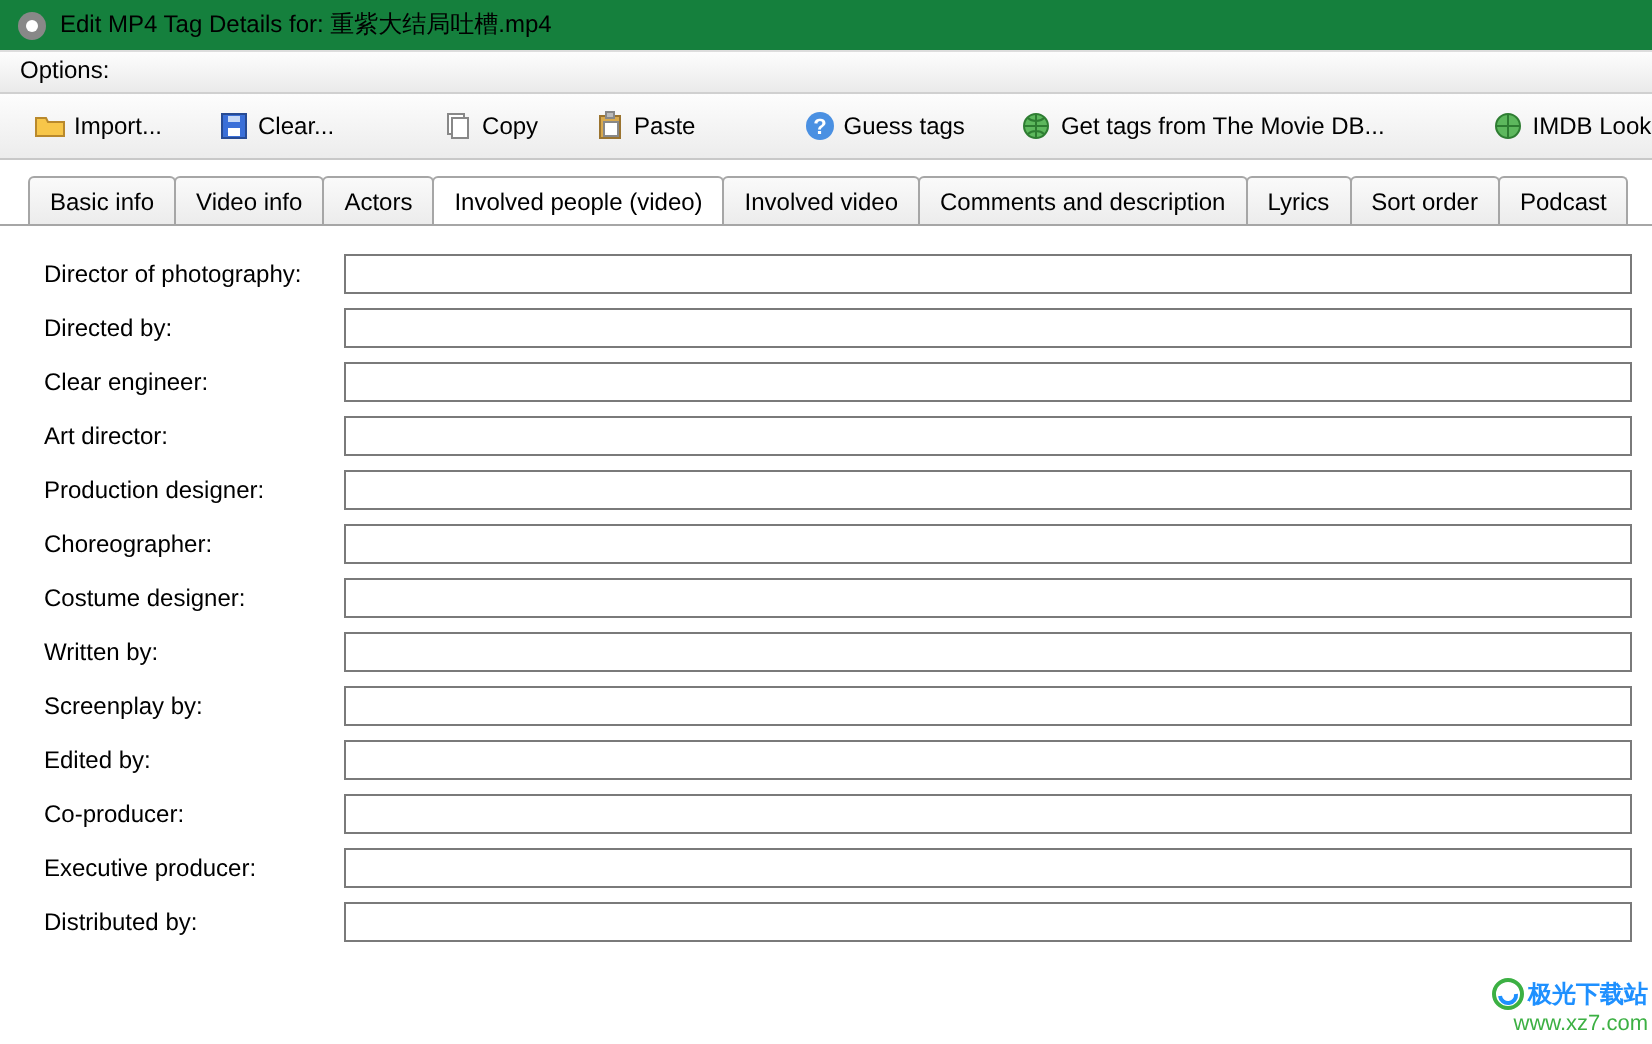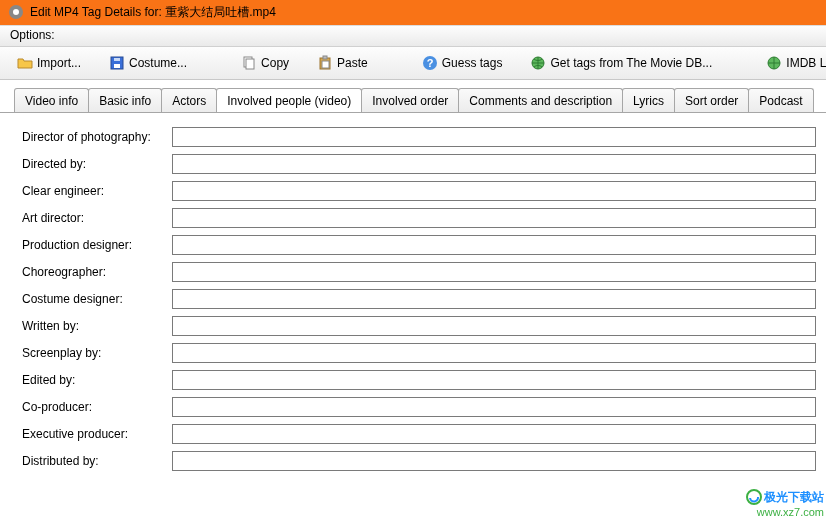--- a/index.html
+++ b/index.html
@@ -1,17 +1,17 @@
 <!DOCTYPE html>
 <html><head>
 <meta charset="utf-8">
 <style>
 * { box-sizing: border-box; margin: 0; padding: 0; }
 body { font-family: "Segoe UI", Tahoma, sans-serif; font-size: 12px; background: #fff; width: 826px; height: 522px; overflow: hidden; position: relative; }
-.title-bar { display: flex; align-items: flex-start; padding: 4px 8px; background: #f97316; border-bottom: 1px solid #ddd; }
+.title-bar { display: flex; align-items: center; padding: 4px 8px; background: #15803d; border-bottom: 1px solid #ddd; }
 .title-bar .icon { margin-right: 6px; display: inline-flex; }
 .options-row { padding: 2px 10px 4px 10px; font-weight: normal; background: linear-gradient(#fdfdfd, #eaeaea); border-bottom: 1px solid #d0d0d0; }
 .toolbar { display: flex; align-items: center; gap: 14px; padding: 4px 10px; background: linear-gradient(#fdfdfd, #ececec); border-bottom: 1px solid #c8c8c8; }
 .tool-btn { display: inline-flex; align-items: center; gap: 4px; padding: 3px 6px; border: 1px solid transparent; border-radius: 3px; cursor: pointer; white-space: nowrap; }
 .tool-sep { width: 1px; height: 22px; background: #c8c8c8; margin: 0 6px; }
 .tool-icon { width: 16px; height: 16px; display: inline-flex; align-items: center; justify-content: center; }
 .tabs { display: flex; align-items: flex-end; padding: 8px 10px 0 14px; gap: 0; border-bottom: 1px solid #a6a6a6; background: #fff; overflow: hidden; }
 .tab { padding: 5px 10px 4px 10px; border: 1px solid #a6a6a6; border-bottom: none; margin-right: -1px; background: linear-gradient(#fafafa, #ececec); border-top-left-radius: 3px; border-top-right-radius: 3px; cursor: pointer; font-size: 12px; white-space: nowrap; position: relative; }
 .tab.active { background: #fff; font-weight: normal; z-index: 2; }
 .tab.active::after { content: ""; position: absolute; left: 0; right: 0; bottom: -1px; height: 2px; background: #fff; }
@@ -49,21 +49,21 @@
     <span>Import...</span>
   </div>
   <div class="tool-btn">
     <span class="tool-icon">
       <svg width="16" height="16" viewBox="0 0 16 16">
           <rect x="2" y="2" width="12" height="12" fill="#3a6fd8" stroke="#274b94"></rect>
           <rect x="5" y="9" width="6" height="4" fill="#fff"></rect>
           <rect x="5" y="3" width="6" height="3" fill="#c7d9f7"></rect>
         </svg>
     </span>
-    <span>Costume...</span>
+    <span>Clear...</span>
   </div>
   <div class="tool-sep"></div>
   <div class="tool-btn">
     <span class="tool-icon">
       <svg width="16" height="16" viewBox="0 0 16 16">
           <rect x="3" y="2" width="8" height="10" fill="#fff" stroke="#888"></rect>
           <rect x="5" y="4" width="8" height="10" fill="#fff" stroke="#888"></rect>
         </svg>
     </span>
     <span>Copy</span>
@@ -114,25 +114,25 @@
           <path d="M3 3l10 10M13 3L3 13" stroke="#d43c2e" stroke-width="3" stroke-linecap="round"></path>
         </svg>
     </span>
     <span>Clear all fields</span>
   </div>
   <div class="tool-sep"></div>
 
 </div>
 
 <div class="tabs">
+  <div class="tab"><span>Basic info</span></div>
   <div class="tab"><span>Video info</span></div>
-  <div class="tab"><span>Basic info</span></div>
   <div class="tab"><span>Actors</span></div>
   <div class="tab active"><span>Involved people (video)</span></div>
-  <div class="tab"><span>Involved order</span></div>
+  <div class="tab"><span>Involved video</span></div>
   <div class="tab"><span>Comments and description</span></div>
   <div class="tab"><span>Lyrics</span></div>
   <div class="tab"><span>Sort order</span></div>
   <div class="tab"><span>Podcast</span></div>
 
 </div>
 
 <div class="form-area">
   <div class="form-row">
       <span class="form-label">Director of photography:</span>

